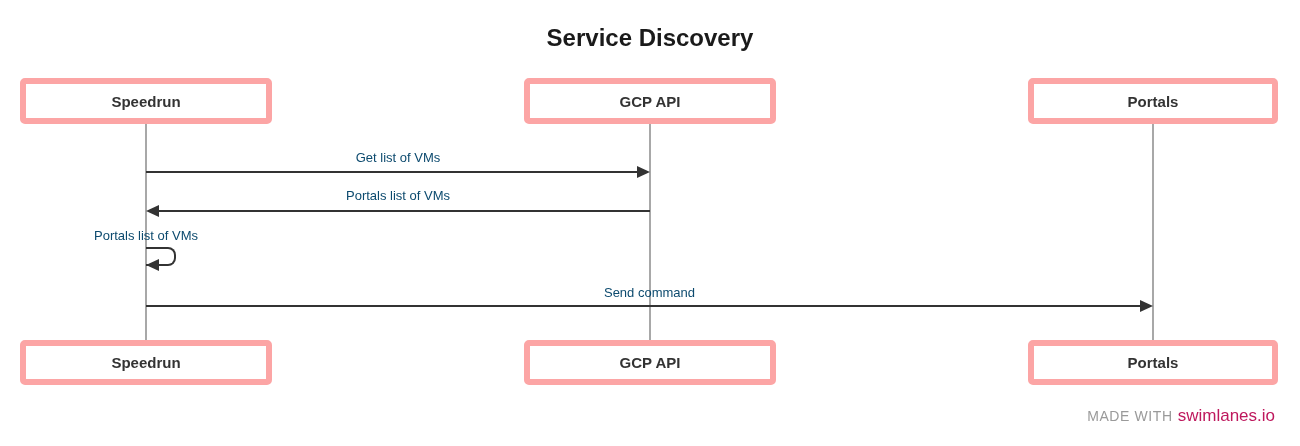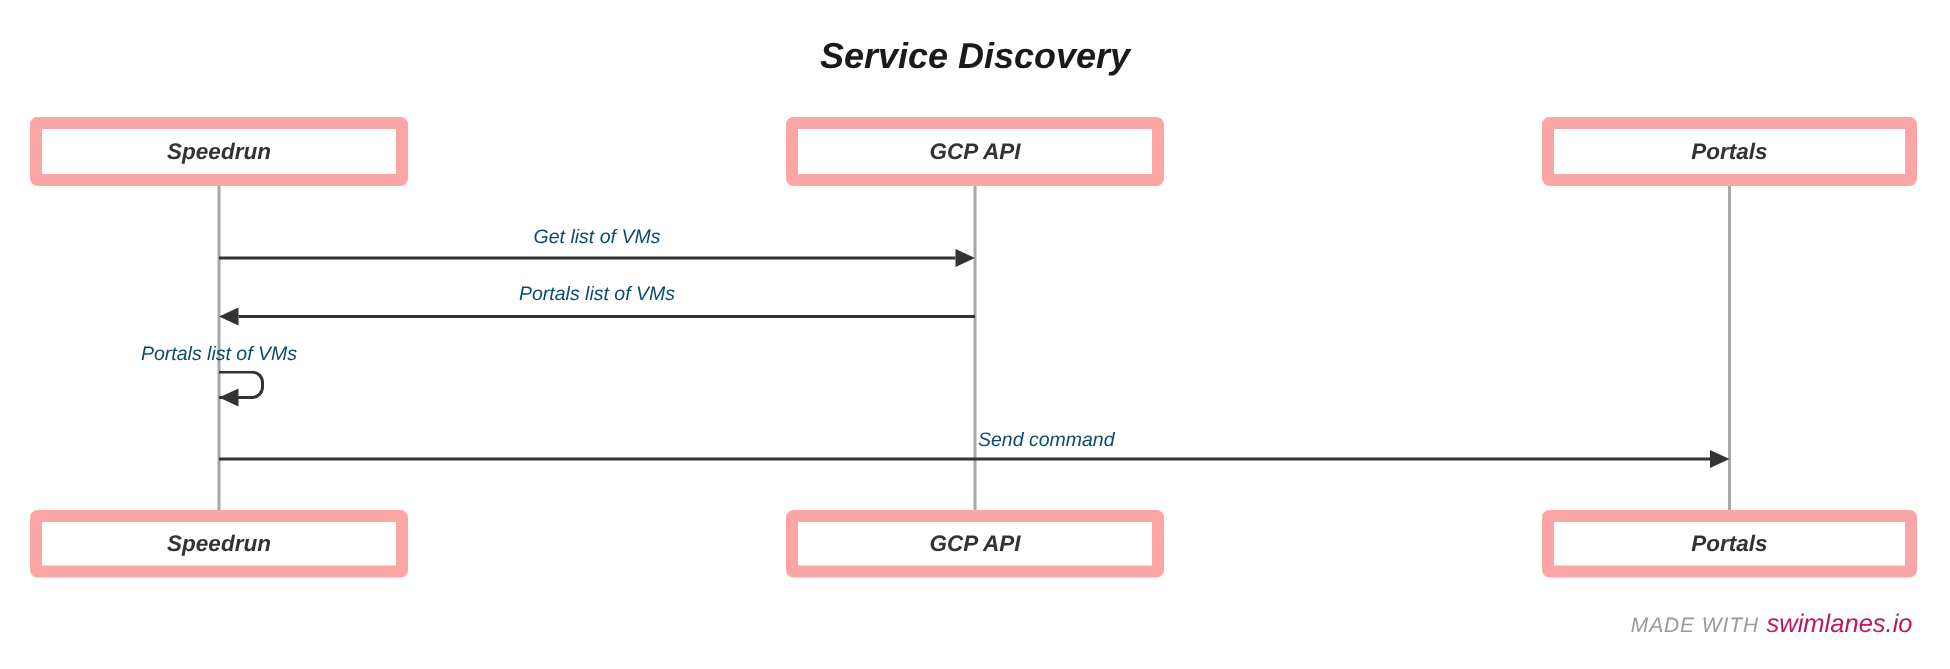--- a/index.html
+++ b/index.html
@@ -7,37 +7,36 @@
     padding: 0;
     background: #ffffff;
     font-family: "Liberation Sans", "DejaVu Sans", sans-serif;
   }
   .canvas {
     position: relative;
     width: 1300px;
     height: 446px;
     background: #ffffff;
     overflow: hidden;
-    font-style: italic;
   }
   .title {
     position: absolute;
     left: 0;
     top: 24px;
     width: 100%;
     text-align: center;
     font-size: 24px;
     font-weight: 700;
     color: #1a1a1a;
   }
   .actor-box {
     position: absolute;
     box-sizing: border-box;
     background: #ffffff;
-    border: 8px solid #fca5a5;
+    border: 6px solid #fca5a5;
     border-radius: 5px;
     display: flex;
     align-items: center;
     justify-content: center;
     font-size: 15px;
     font-weight: 600;
     color: #333333;
     z-index: 2;
   }
   .lifeline {
@@ -121,21 +120,21 @@
   <div class="arrow-head right" style="left:637px;top:166px;"></div>
 
   <div class="msg-label" style="left:146px;top:188px;width:504px;">Portals list of VMs</div>
   <div class="msg-line" style="left:159px;top:210px;width:491px;"></div>
   <div class="arrow-head left" style="left:146px;top:205px;"></div>
 
   <div class="msg-label" style="left:46px;top:228px;width:200px;">Portals list of VMs</div>
   <div class="self-loop"></div>
   <div class="arrow-head left" style="left:146px;top:259px;"></div>
 
-  <div class="msg-label" style="left:146px;top:285px;width:1007px;padding-left:48px;">Send command</div>
+  <div class="msg-label" style="left:146px;top:285px;width:1007px;">Send command</div>
   <div class="msg-line" style="left:146px;top:305px;width:994px;"></div>
   <div class="arrow-head right" style="left:1140px;top:300px;"></div>
 
   <div class="actor-box" style="left:20px;top:340px;width:252px;height:45px;">Speedrun</div>
   <div class="actor-box" style="left:524px;top:340px;width:252px;height:45px;">GCP API</div>
   <div class="actor-box" style="left:1028px;top:340px;width:250px;height:45px;">Portals</div>
 
   <div class="footer">
     <span class="made-with">MADE WITH</span><span class="brand">swimlanes.io</span>
   </div>

